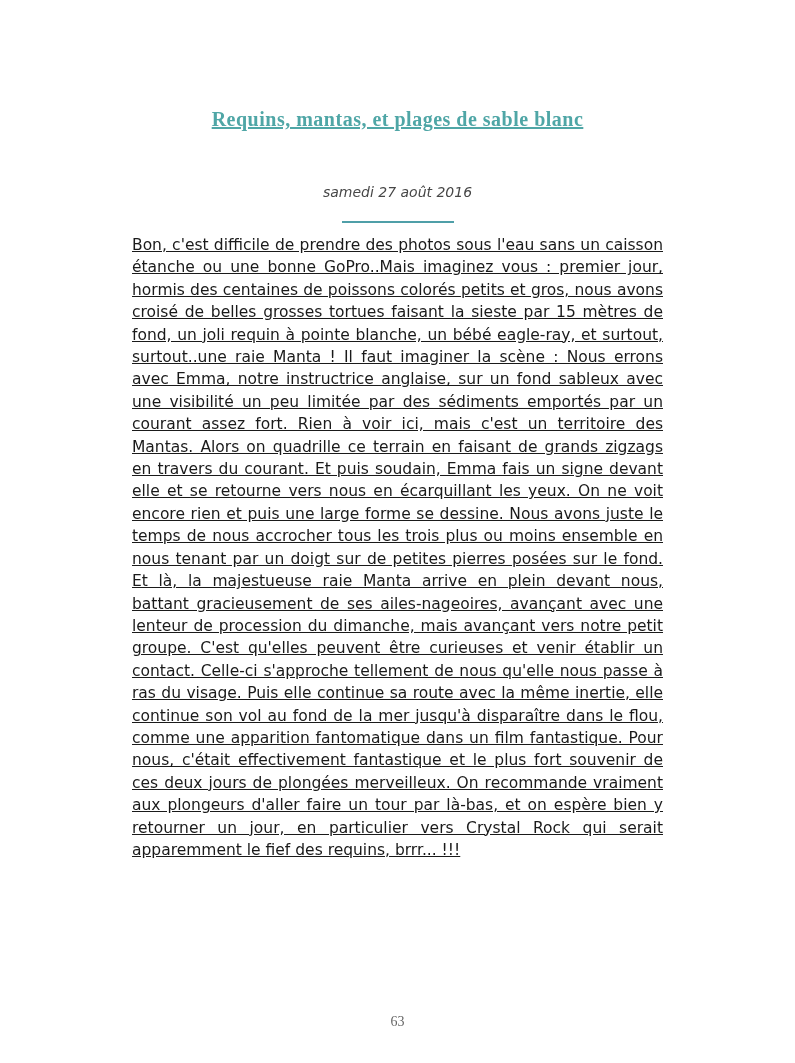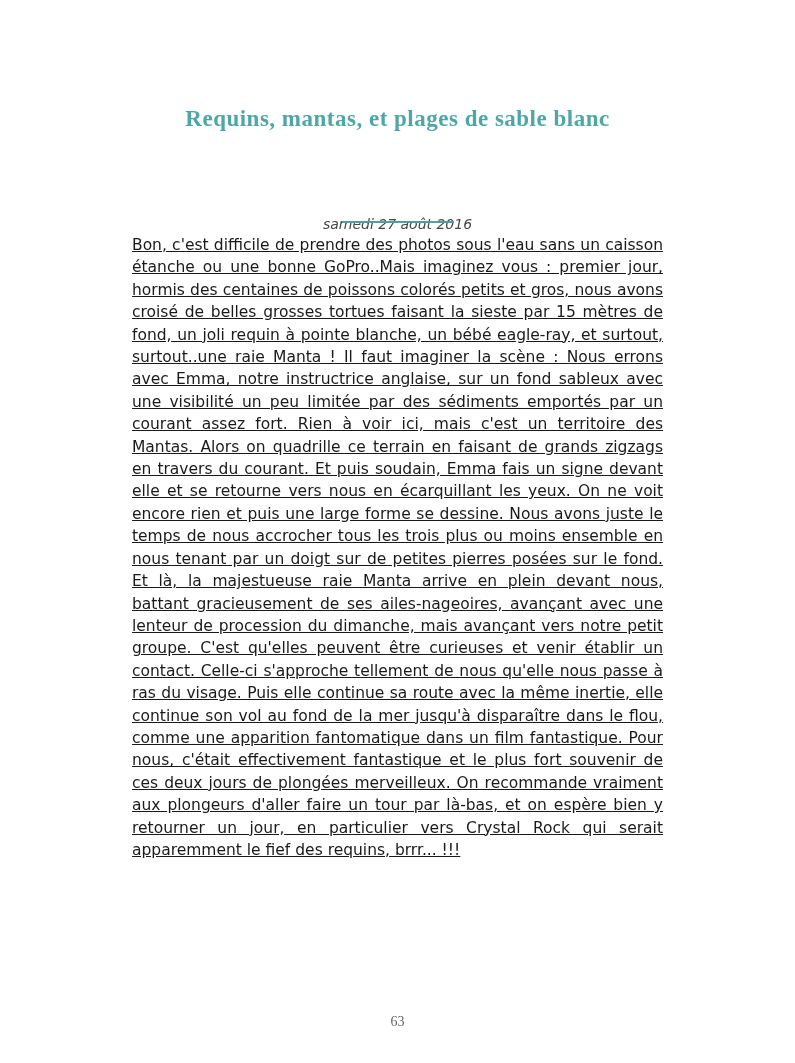--- a/index.html
+++ b/index.html
@@ -25,36 +25,36 @@
     top:100px;
     left:0;
     right:0;
     text-align:center;
   }
   .post-title h1{
     display:inline-block;
     max-width:500px;
     font-family:"Liberation Serif", serif;
     font-weight:bold;
-    font-size:23px;
+    font-size:20px;
     line-height:38px;
     color:var(--c-title);
     letter-spacing:0.5px;
+    text-decoration:underline;
   }
   .post-date{
     position:absolute;
     top:184px;
     left:0;
     right:0;
     text-align:center;
     font-family:"DejaVu Sans", sans-serif;
     font-style:italic;
     font-size:14px;
     color:var(--c-date);
-    margin-top:32px;
   }
   .divider{
     position:absolute;
     top:221px;
     left:50%;
     transform:translateX(-50%);
     width:112px;
     height:0;
     border:none;
     border-top:2px solid var(--c-divider);

